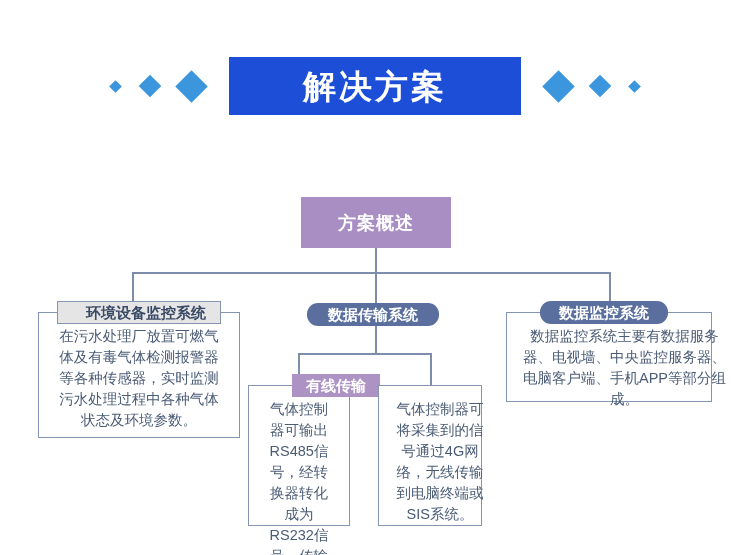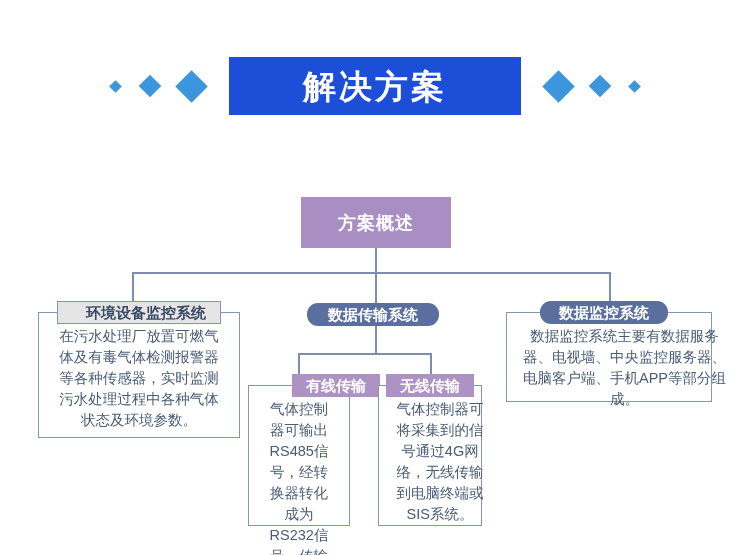--- a/index.html
+++ b/index.html
@@ -186,17 +186,14 @@
   </div>
 
   <div class="panel" id="panel-wired"></div>
   <div class="panel-body" id="body-wired">气体控制器可输出RS485信号，经转换器转化成为RS232信号，传输到电脑终端或SIS系统。</div>
   <div class="badge lilac" id="badge-wired">
     <span class="badge-text">有线传输</span>
   </div>
 
   <div class="panel" id="panel-wireless"></div>
   <div class="panel-body" id="body-wireless">气体控制器可将采集到的信号通过4G网络，无线传输到电脑终端或SIS系统。</div>
-  <div class="badge lilac" id="badge-wireless">
-    <span class="badge-text">无线传输</span>
-  </div>
 
 </div>
 
 </body></html>

